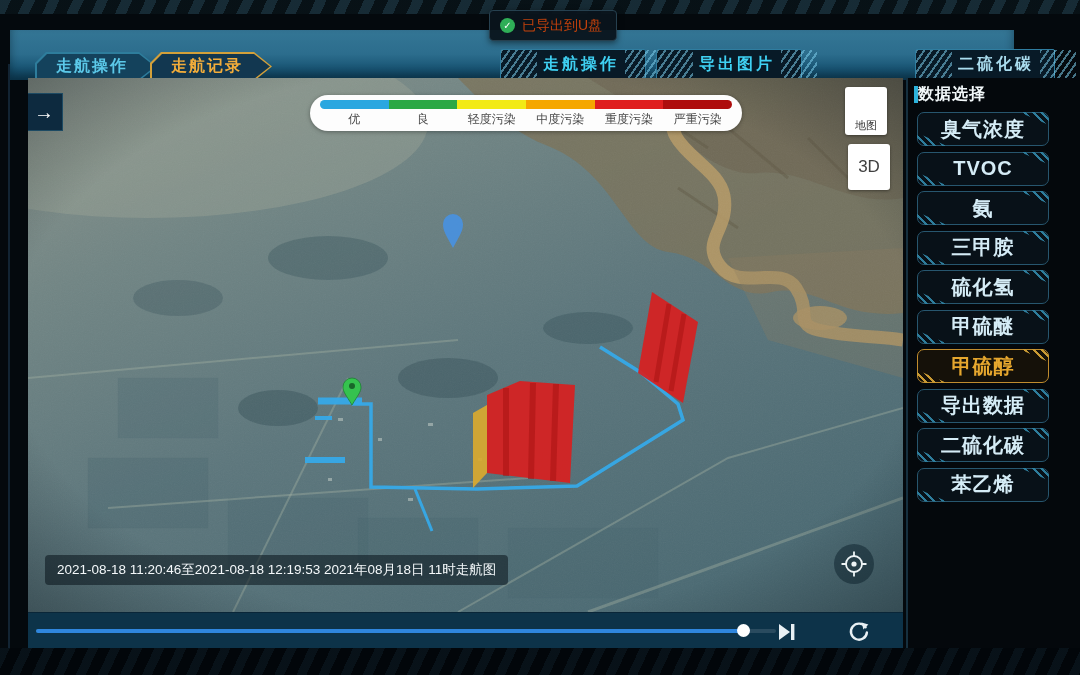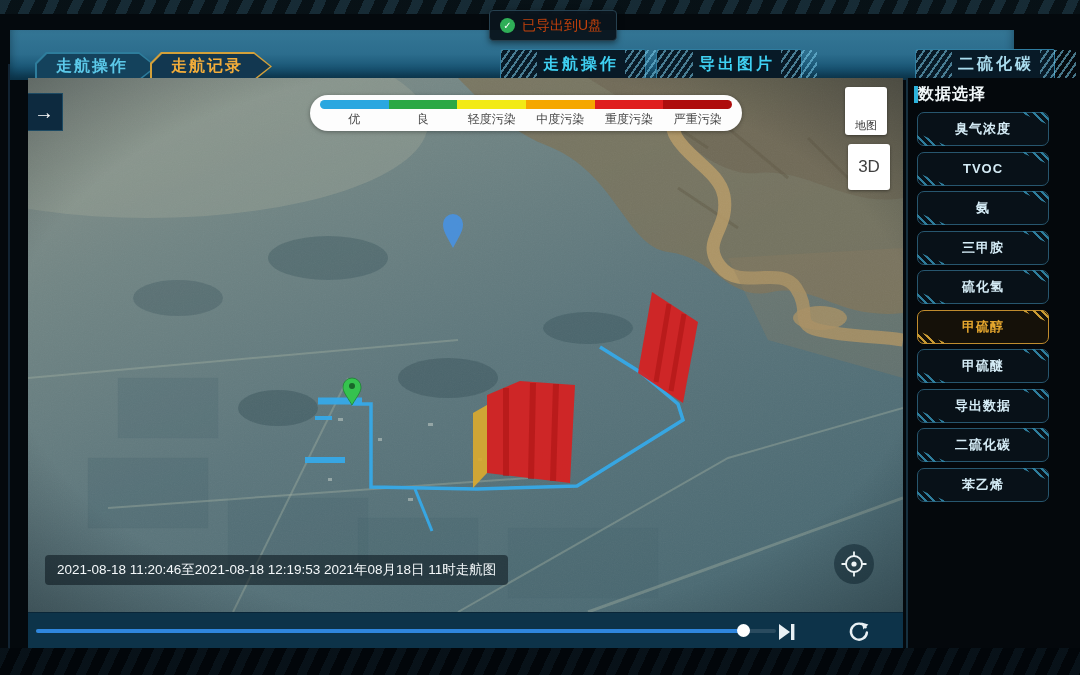--- a/index.html
+++ b/index.html
@@ -100,21 +100,21 @@
   .sidebar { position:absolute; left:906px; top:78px; width:174px; height:570px;
     background:#04080c; border-left:2px solid #16303f; }
   .side-title { display:flex; align-items:center; margin:6px 0 0 6px; }
   .side-title .bar { width:4px; height:17px; background:#2db3dc; }
   .side-title .txt { color:#f2f8fa; font-size:16px; font-weight:bold; letter-spacing:1px; }
 
   .side-list { position:absolute; left:9px; top:34px; width:132px; }
   .side-btn { position:relative; width:132px; height:34px; margin-bottom:5.5px;
     background:rgba(9,20,28,.75); border:1px solid #27566e; border-radius:7px;
     display:flex; align-items:center; justify-content:center; cursor:pointer;
-    color:#d5ecf6; font-size:13px; font-weight:bold; letter-spacing:1px; }
+    color:#d5ecf6; font-size:20px; font-weight:bold; letter-spacing:1px; }
   .side-btn::after { content:""; position:absolute; right:-1px; top:-1px; width:30px; height:13px;
     background:repeating-linear-gradient(45deg,#2e7d9c 0 2px, transparent 2px 6px);
     clip-path:polygon(0 0,100% 0,100% 100%); border-top-right-radius:7px; }
   .side-btn::before { content:""; position:absolute; left:-1px; bottom:-1px; width:30px; height:13px;
     background:repeating-linear-gradient(45deg,#2e7d9c 0 2px, transparent 2px 6px);
     clip-path:polygon(0 0,0 100%,100% 100%); border-bottom-left-radius:7px; }
   .side-btn.selected { border-color:#c08c2e; color:#e6a72e; background:rgba(26,20,9,.8); }
   .side-btn.selected::after, .side-btn.selected::before {
     background:repeating-linear-gradient(45deg,#c99a33 0 2px, transparent 2px 6px); }
 </style>
@@ -312,21 +312,21 @@
     <div class="side-title">
       <span class="bar"></span>
       <span class="txt">数据选择</span>
     </div>
     <div class="side-list">
       <div class="side-btn">臭气浓度</div>
       <div class="side-btn">TVOC</div>
       <div class="side-btn">氨</div>
       <div class="side-btn">三甲胺</div>
       <div class="side-btn">硫化氢</div>
+      <div class="side-btn">甲硫醚</div>
       <div class="side-btn selected">甲硫醇</div>
-      <div class="side-btn">甲硫醚</div>
       <div class="side-btn">导出数据</div>
       <div class="side-btn">二硫化碳</div>
       <div class="side-btn">苯乙烯</div>
     </div>
   </div>
 
 </div>
 
 </body></html>

